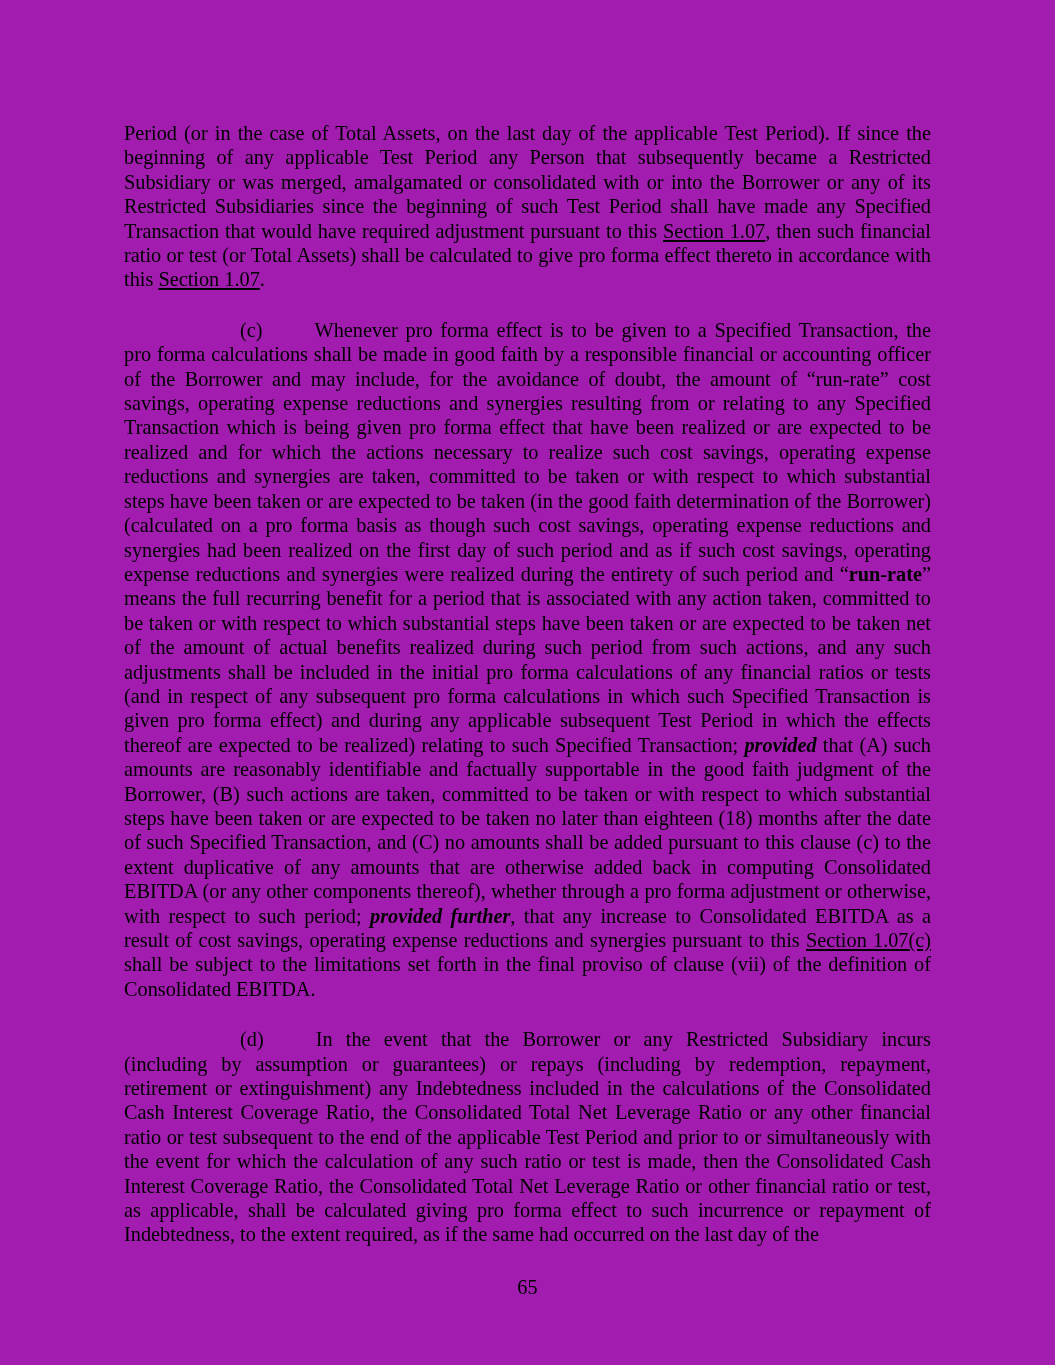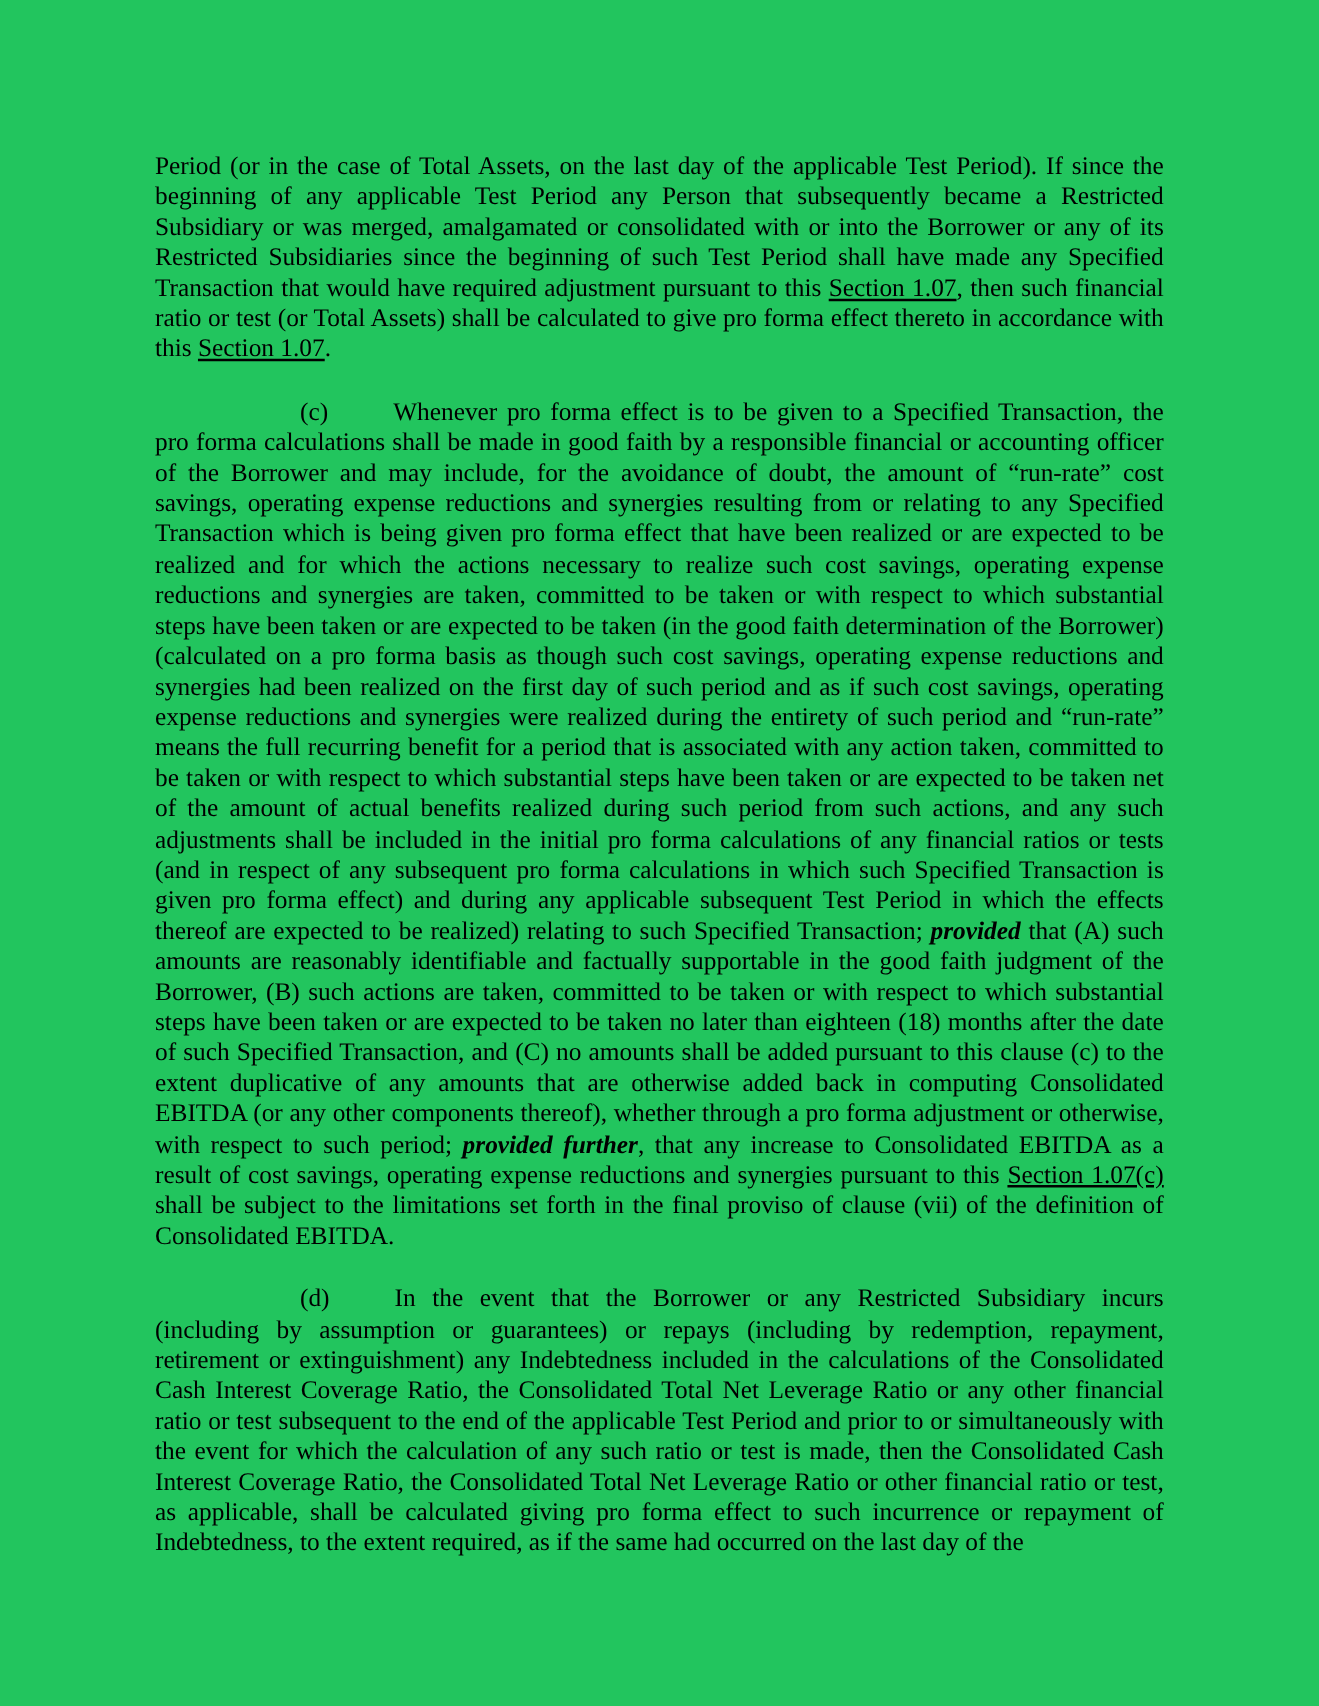--- a/index.html
+++ b/index.html
@@ -1,50 +1,51 @@
 <!DOCTYPE html>
 <html><head>
 <meta charset="utf-8">
 <style>
   html, body { margin: 0; padding: 0; background: #ffffff; }
   .page {
     position: relative;
     width: 1055px;
     height: 1365px;
-    background: #22c55e;
+    background: #a21caf;
     overflow: hidden;
     font-family: "Liberation Serif", "DejaVu Serif", serif;
     color: #000000;
   }
   .content {
     position: absolute;
     left: 124px;
     top: 121px;
     width: 807px;
     font-size: 20.3px;
     line-height: 24.4px;
     text-align: justify;
   }
   .content p { margin: 0 0 26px 0; }
   .content p.labeled { text-indent: 116px; }
   .tab { display: inline-block; width: 52px; }
-  .b { font-weight: normal; }
+  .b { font-weight: bold; }
   .i { font-style: italic; font-weight: bold; }
   .u { text-decoration: underline; }
   .footer {
     position: absolute;
     top: 1276px;
     left: 0;
     width: 100%;
     text-align: center;
     font-size: 20.3px;
   }
 </style>
 </head>
 <body>
 
 <div class="page">
   <div class="content">
       <p><span>Period (or in the case of Total Assets, on the last day of the applicable Test Period).  If since the beginning of any applicable Test Period any Person that subsequently became a Restricted Subsidiary or was merged, amalgamated or consolidated with or into the Borrower or any of its Restricted Subsidiaries since the beginning of such Test Period shall have made any Specified Transaction that would have required adjustment pursuant to this </span><span class="u">Section 1.07</span><span>, then such financial ratio or test (or Total Assets) shall be calculated to give pro forma effect thereto in accordance with this </span><span class="u">Section 1.07</span><span>.</span></p>
       <p class="labeled"><span>(c)</span><span class="tab"></span><span>Whenever pro forma effect is to be given to a Specified Transaction, the pro forma calculations shall be made in good faith by a responsible financial or accounting officer of the Borrower and may include, for the avoidance of doubt, the amount of “run-rate” cost savings, operating expense reductions and synergies resulting from or relating to any Specified Transaction which is being given pro forma effect that have been realized or are expected to be realized and for which the actions necessary to realize such cost savings, operating expense reductions and synergies are taken, committed to be taken or with respect to which substantial steps have been taken or are expected to be taken (in the good faith determination of the Borrower) (calculated on a pro forma basis as though such cost savings, operating expense reductions and synergies had been realized on the first day of such period and as if such cost savings, operating expense reductions and synergies were realized during the entirety of such period and “</span><span class="b">run-rate</span><span>” means the full recurring benefit for a period that is associated with any action taken, committed to be taken or with respect to which substantial steps have been taken or are expected to be taken net of the amount of actual benefits realized during such period from such actions, and any such adjustments shall be included in the initial pro forma calculations of any financial ratios or tests (and in respect of any subsequent pro forma calculations in which such Specified Transaction is given pro forma effect) and during any applicable subsequent Test Period in which the effects thereof are expected to be realized) relating to such Specified Transaction; </span><span class="i">provided</span><span> that (A) such amounts are reasonably identifiable and factually supportable in the good faith judgment of the Borrower, (B) such actions are taken, committed to be taken or with respect to which substantial steps have been taken or are expected to be taken no later than eighteen (18) months after the date of such Specified Transaction, and (C) no amounts shall be added pursuant to this clause (c) to the extent duplicative of any amounts that are otherwise added back in computing Consolidated EBITDA (or any other components thereof), whether through a pro forma adjustment or otherwise, with respect to such period; </span><span class="i">provided further</span><span>, that any increase to Consolidated EBITDA as a result of cost savings, operating expense reductions and synergies pursuant to this </span><span class="u">Section 1.07(c)</span><span> shall be subject to the limitations set forth in the final proviso of clause (vii) of the definition of Consolidated EBITDA.</span></p>
       <p class="labeled"><span>(d)</span><span class="tab"></span><span>In the event that the Borrower or any Restricted Subsidiary incurs (including by assumption or guarantees) or repays (including by redemption, repayment, retirement or extinguishment) any Indebtedness included in the calculations of the Consolidated Cash Interest Coverage Ratio, the Consolidated Total Net Leverage Ratio or any other financial ratio or test subsequent to the end of the applicable Test Period and prior to or simultaneously with the event for which the calculation of any such ratio or test is made, then the Consolidated Cash Interest Coverage Ratio, the Consolidated Total Net Leverage Ratio or other financial ratio or test, as applicable, shall be calculated giving pro forma effect to such incurrence or repayment of Indebtedness, to the extent required, as if the same had occurred on the last day of the</span></p>
     </div>
+  <div class="footer">65</div>
 </div>
 
 </body></html>

